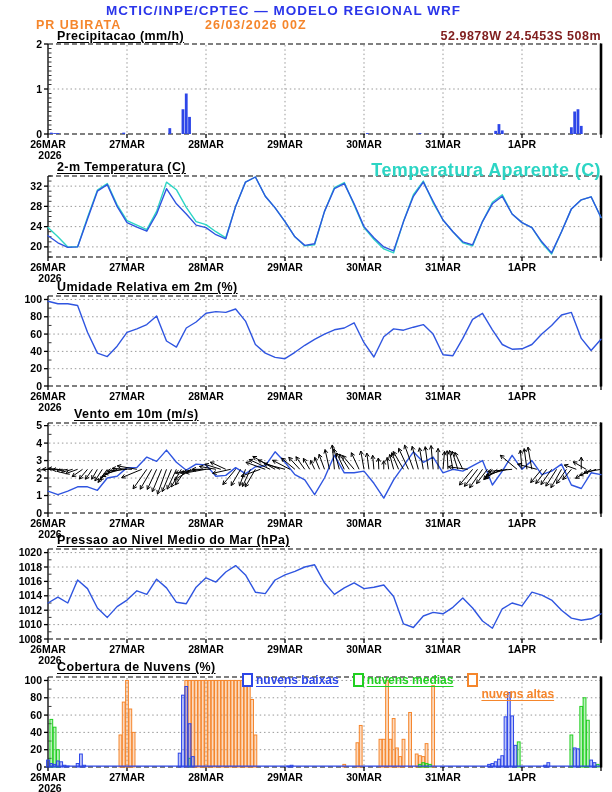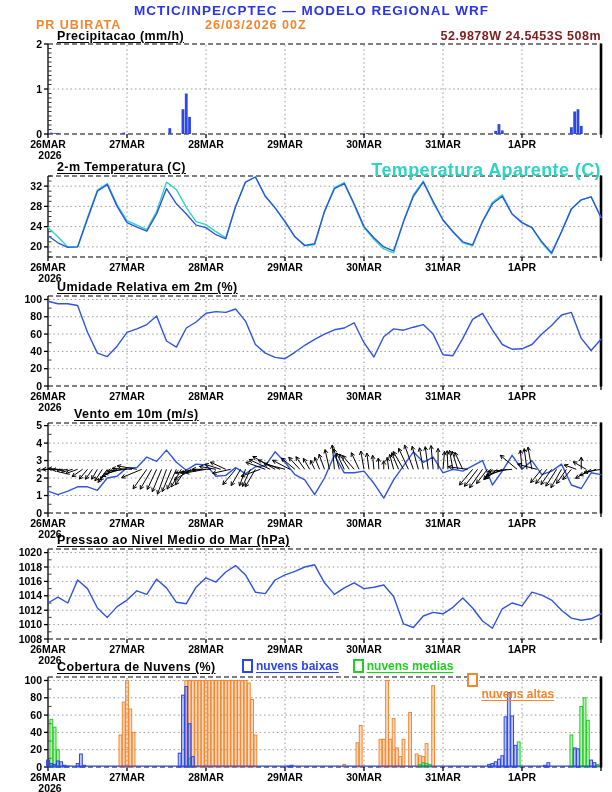--- a/index.html
+++ b/index.html
@@ -1,26 +1,26 @@
 <!DOCTYPE html>
 <html><head>
 <meta charset="utf-8">
 <style>
   html,body{margin:0;padding:0;background:#fff;}
   #page{position:relative;width:612px;height:792px;background:#ffffff;
         font-family:"Liberation Sans",sans-serif;overflow:hidden;}
   #chart-svg{position:absolute;left:0;top:0;}
   .abs{position:absolute;white-space:nowrap;}
-  .hdr-title{width:567px;text-align:center;font-size:13.5px;font-weight:bold;letter-spacing:1px;padding-left:28px;}
+  .hdr-title{width:567px;text-align:center;font-size:13.5px;font-weight:bold;letter-spacing:1px;}
   .station{font-size:12.5px;font-weight:bold;letter-spacing:1px;}
   .coords{font-size:12.5px;font-weight:bold;letter-spacing:.5px;}
   .panel-title{font-size:12.5px;font-weight:bold;color:#000;text-decoration:underline;
                text-underline-offset:2px;letter-spacing:.4px;}
   .subtitle{font-size:18px;font-weight:bold;text-decoration:none;letter-spacing:.4px;}
-  .legend-row{display:flex;gap:14px;align-items:flex-start;}
+  .legend-row{display:flex;gap:14px;align-items:center;}
   .legend-item{display:flex;gap:3px;align-items:center;font-size:12px;font-weight:bold;}
   .legend-item .lbl{text-decoration:underline;text-underline-offset:2px;}
   .swatch{display:inline-block;width:7px;height:10px;border:2px solid #000;background:#fff;}
 </style>
 </head>
 <body>
 
 <div id="page">
   <svg id="chart-svg" width="612" height="792">
       <line x1="127" y1="45" x2="127" y2="133" stroke="#999999" stroke-width="1" stroke-dasharray="1.5 2.8"></line>

